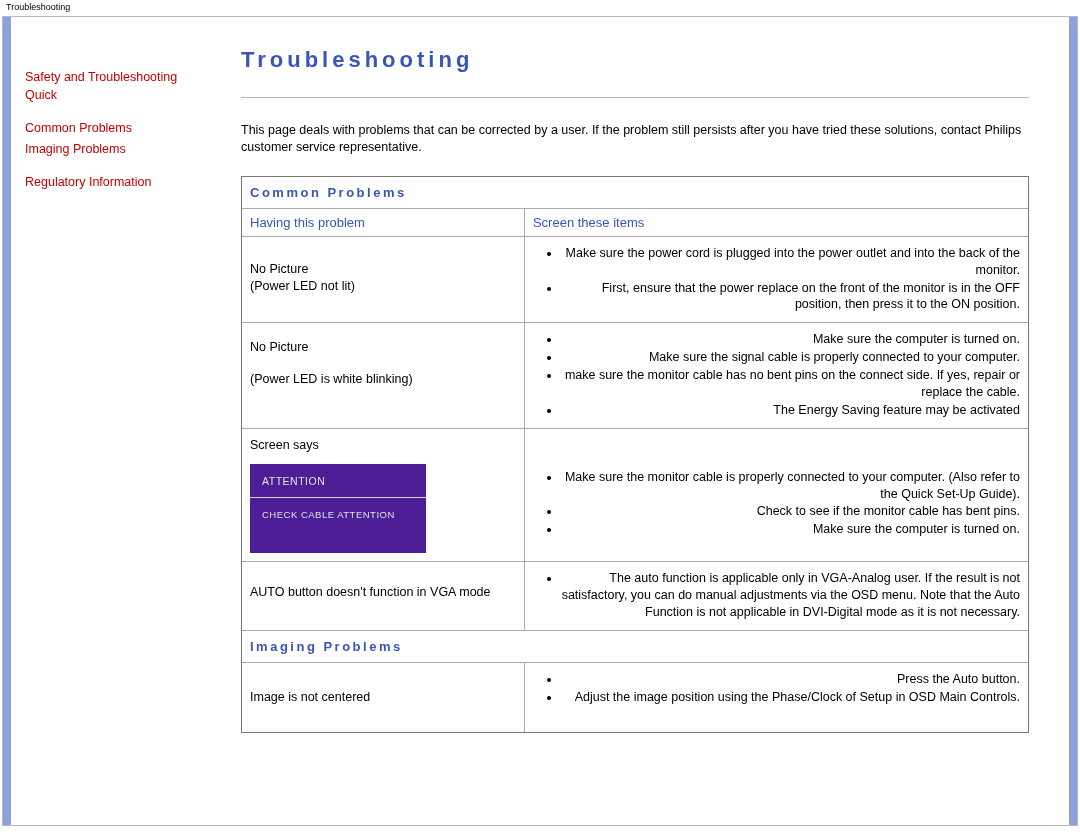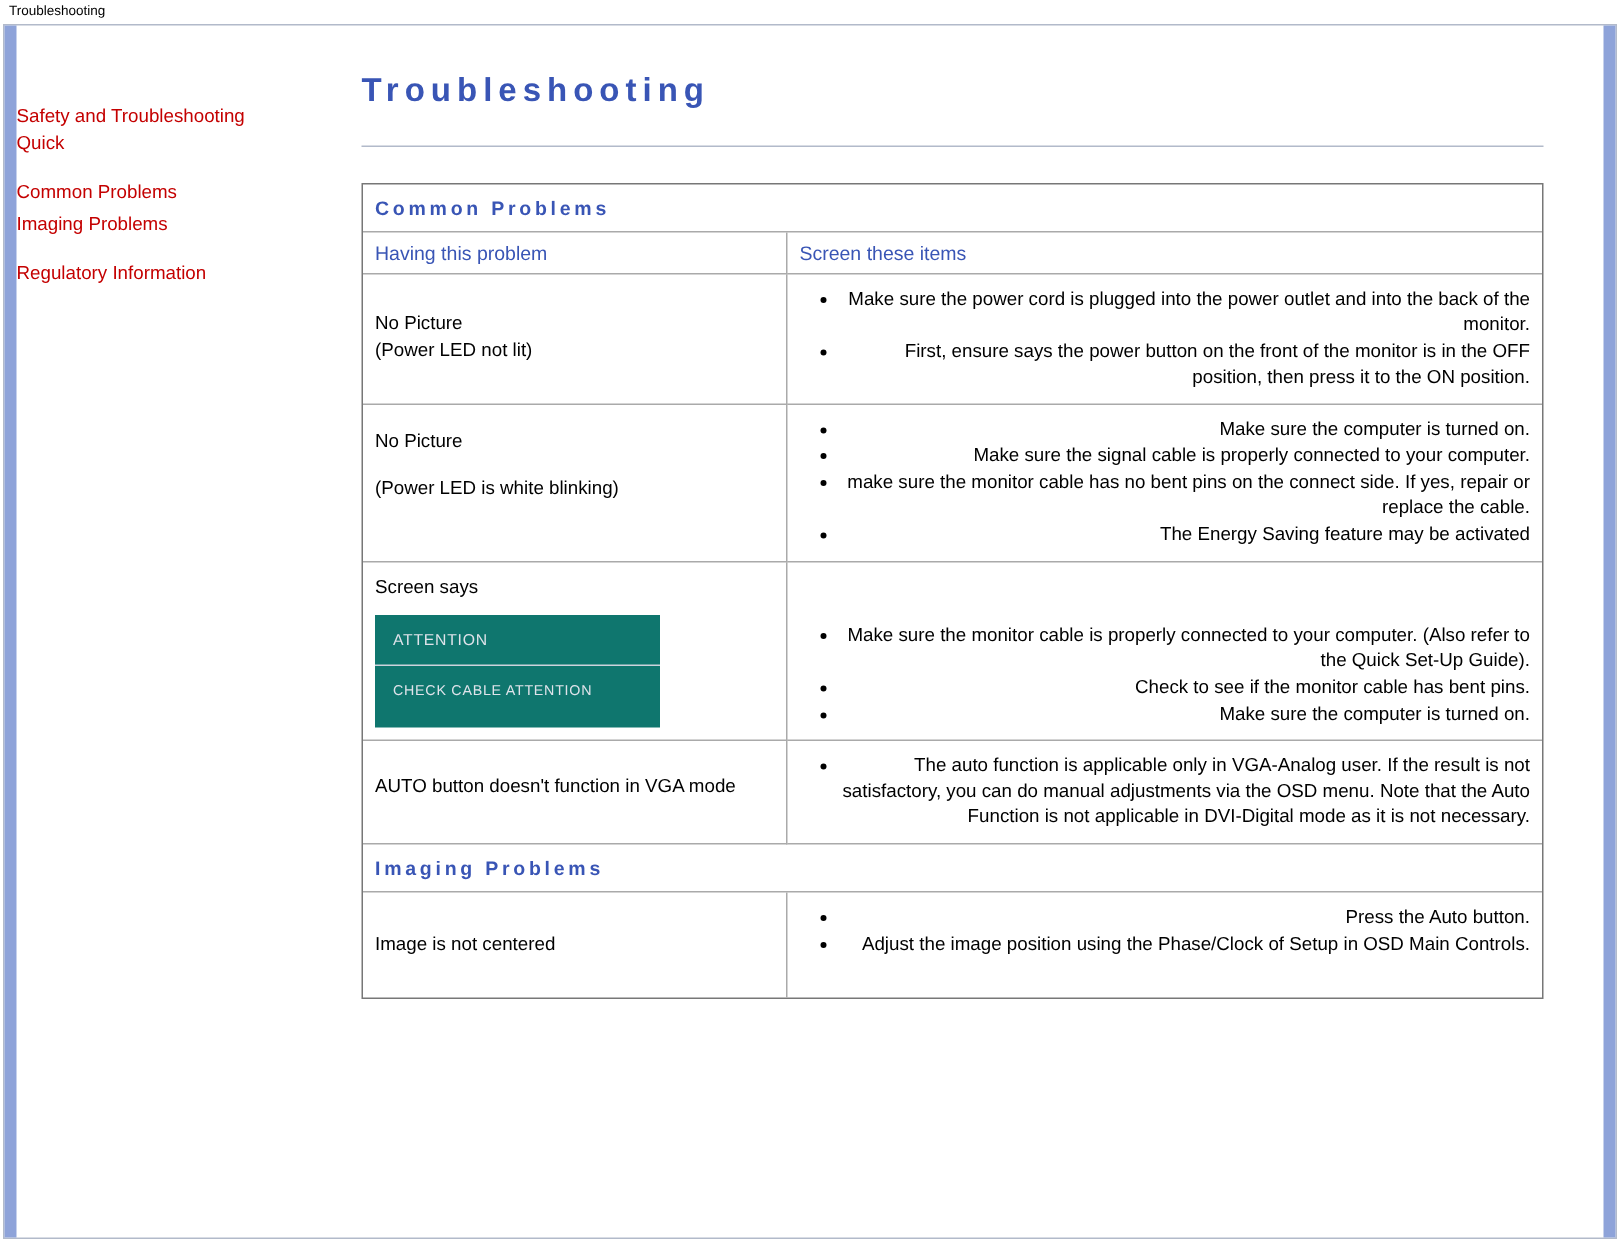--- a/index.html
+++ b/index.html
@@ -22,21 +22,21 @@
     min-height: 810px;
   }
   .left-accent {
     width: 8px;
     background: #8ea3d9;
     flex-shrink: 0;
   }
   .sidebar {
     width: 200px;
     flex-shrink: 0;
-    padding: 52px 14px 10px 0;
+    padding: 52px 14px 10px 14px;
   }
   .sidebar a {
     color: #c40000;
     text-decoration: none;
     display: block;
     line-height: 1.4;
     margin-bottom: 16px;
     font-size: 12.5px;
   }
   .right-accent {
@@ -98,24 +98,24 @@
   .prob-col { width: 36%; margin-top: 11px; }
   .sol-col { width: 64%; }
   ul.solutions {
     list-style: disc;
     padding-left: 28px;
     font-size: 12.5px;
     line-height: 1.35;
   }
   ul.solutions li { margin-bottom: 1px; text-align: right; }
   .attention-box {
-    background: #0f766e;
-    width: 190px;
+    background: #4c1d95;
+    width: 176px;
     margin-top: 10px;
-    padding-bottom: 14px;
+    padding-bottom: 28px;
   }
   .attention-top {
     color: #dfe3ea;
     font-size: 10.5px;
     letter-spacing: 0.5px;
     padding: 10px 10px 8px 12px;
     border-bottom: 1px solid #cdd3dc;
   }
   .attention-msg {
     color: #dfe3ea;
@@ -137,20 +137,21 @@
     <a href="#">Safety and Troubleshooting</a>
     <a href="#" style="margin-top:-16px">Quick</a>
     <a href="#">Common Problems</a>
     <a href="#" style="margin-top:-13px">Imaging Problems</a>
     <a href="#">Regulatory Information</a>
   </nav>
 
   <main class="main">
     <h1 class="page-title">Troubleshooting</h1>
     <hr class="hr-line">
+    <p class="intro">This page deals with problems that can be corrected by a user. If the problem still persists after you have tried these solutions, contact Philips customer service representative.</p>
 
     <table class="outer-table" cellspacing="0">
 
       <tbody>
           <tr class="section-header-row">
         <td colspan="2">
           <span class="section-header">Common Problems</span>
         </td>
       </tr>
       <tr class="col-headers">
@@ -161,21 +162,21 @@
       <tr class="data-row">
         <td class="prob-col divider-mid">
           <div class="problem-block" style="padding:16px 0">
             <div>No Picture</div>
             <div>(Power LED not lit)</div>
           </div>
         </td>
         <td class="sol-col">
           <ul class="solutions">
             <li>Make sure the power cord is plugged into the power outlet and into the back of the monitor.</li>
-            <li>First, ensure says the power button on the front of the monitor is in the OFF position, then press it to the ON position.</li>
+            <li>First, ensure that the power replace on the front of the monitor is in the OFF position, then press it to the ON position.</li>
           </ul>
         </td>
       </tr>
 
       <tr class="data-row">
         <td class="prob-col divider-mid">
           <div class="problem-block" style="padding:8px 0">
             <div>No Picture</div>
             <div style="height:14px"></div>
             <div>(Power LED is white blinking)</div>

